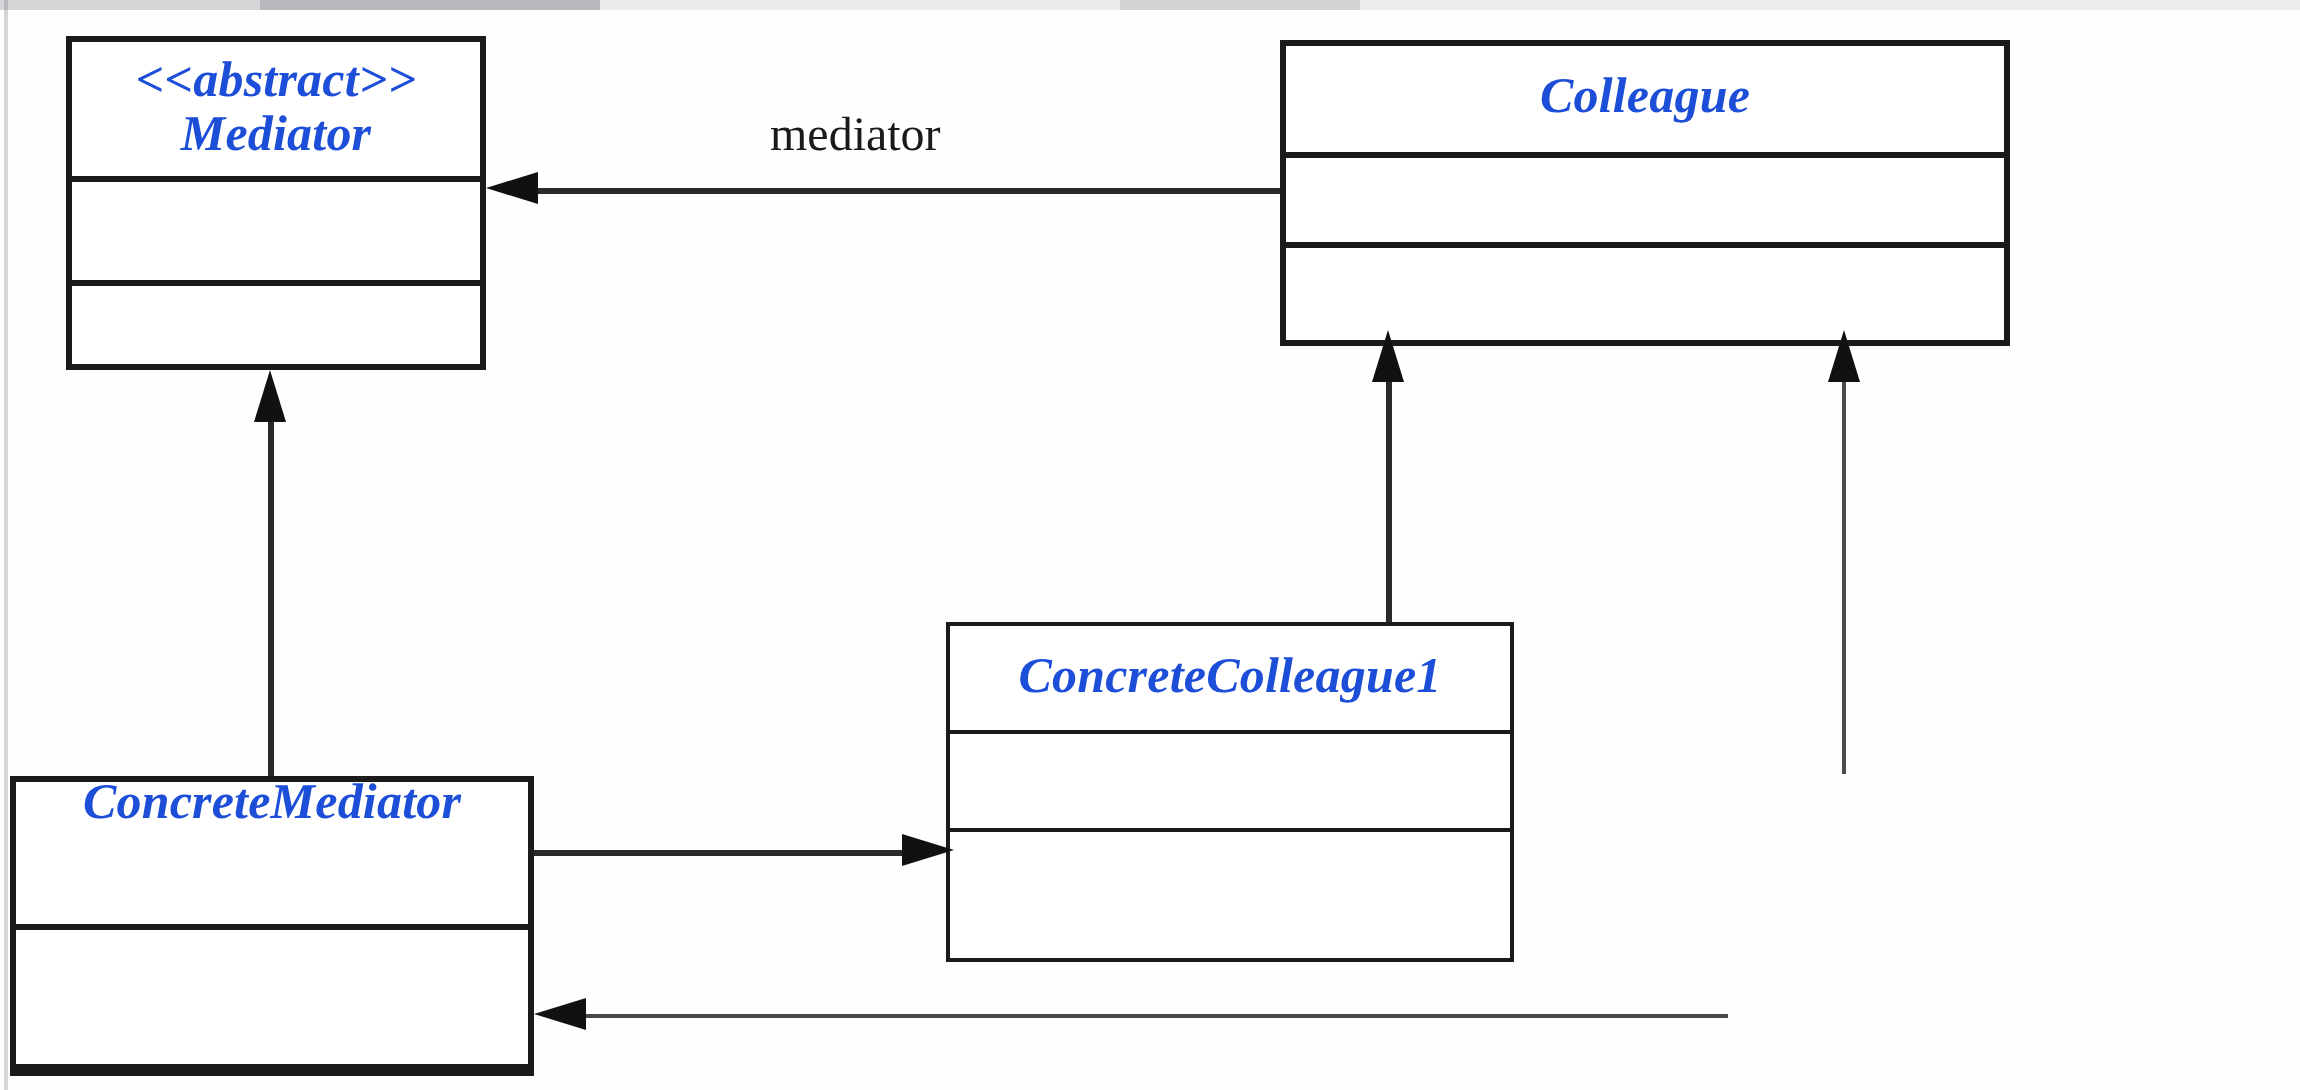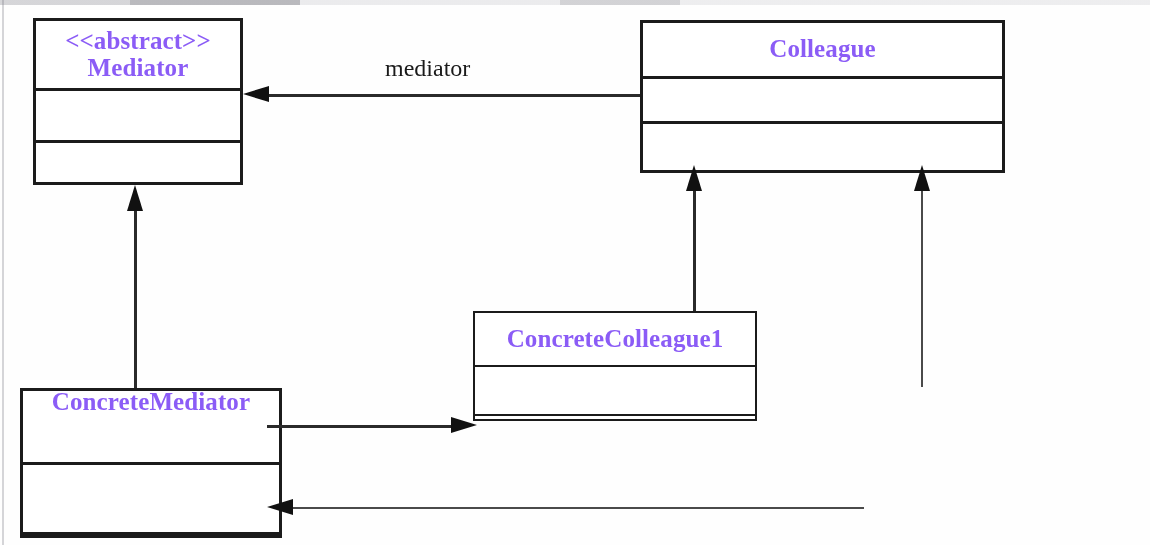--- a/index.html
+++ b/index.html
@@ -49,25 +49,26 @@
   }
   .compartment {
     box-sizing: border-box;
     display: flex;
     align-items: center;
     justify-content: center;
     overflow: hidden;
   }
   .compartment.name {
     font-weight: bold;
-    color: #8b5cf6;
+    color: #1d4ed8;
     text-align: center;
     line-height: 1.06;
     letter-spacing: 0.1px;
     flex-direction: column;
+    font-style: italic;
   }
   .compartment.attrs,
   .compartment.ops {
     border-top: 3px solid #1b1b1b;
   }
   .uml-class.thin .compartment.attrs,
   .uml-class.thin .compartment.ops {
     border-top-width: 2px;
   }
   .stereotype {
@@ -141,29 +142,29 @@
   </div>
 
   <div class="uml-class" id="cls-colleague" style="left:640px; top:20px; width:365px; height:153px;">
     <div class="compartment name" style="height:53px; font-size:25px;">
       <span class="class-title">Colleague</span>
     </div>
     <div class="compartment attrs" style="height:45px;"></div>
     <div class="compartment ops" style="flex:1;"></div>
   </div>
 
-  <div class="uml-class thin" id="cls-concrete-colleague-1" style="left:473px; top:311px; width:284px; height:110px;">
+  <div class="uml-class thin" id="cls-concrete-colleague-1" style="left:473px; top:311px; width:284px; height:170px;">
     <div class="compartment name" style="height:52px; font-size:25px;">
       <span class="class-title">ConcreteColleague1</span>
     </div>
     <div class="compartment attrs" style="height:49px;"></div>
     <div class="compartment ops" style="flex:1;"></div>
   </div>
 
-  <div class="uml-class" id="cls-concrete-mediator" style="left:20px; top:388px; width:262px; height:150px;gap:48px;">
+  <div class="uml-class" id="cls-concrete-mediator" style="left:5px; top:388px; width:262px; height:150px;gap:48px;">
     <div class="compartment name" style="height:55px; font-size:25px;">
       <span class="class-title">ConcreteMediator</span>
     </div>
     <div class="compartment attrs" style="height:49px;"></div>
     <div class="compartment ops" style="flex:1;"></div>
   </div>
 
 
   <div class="edge-h" style="left:262px; top:94px; width:378px;"></div>
   <div class="arrow-left" style="left:243px; top:86px;"></div>

